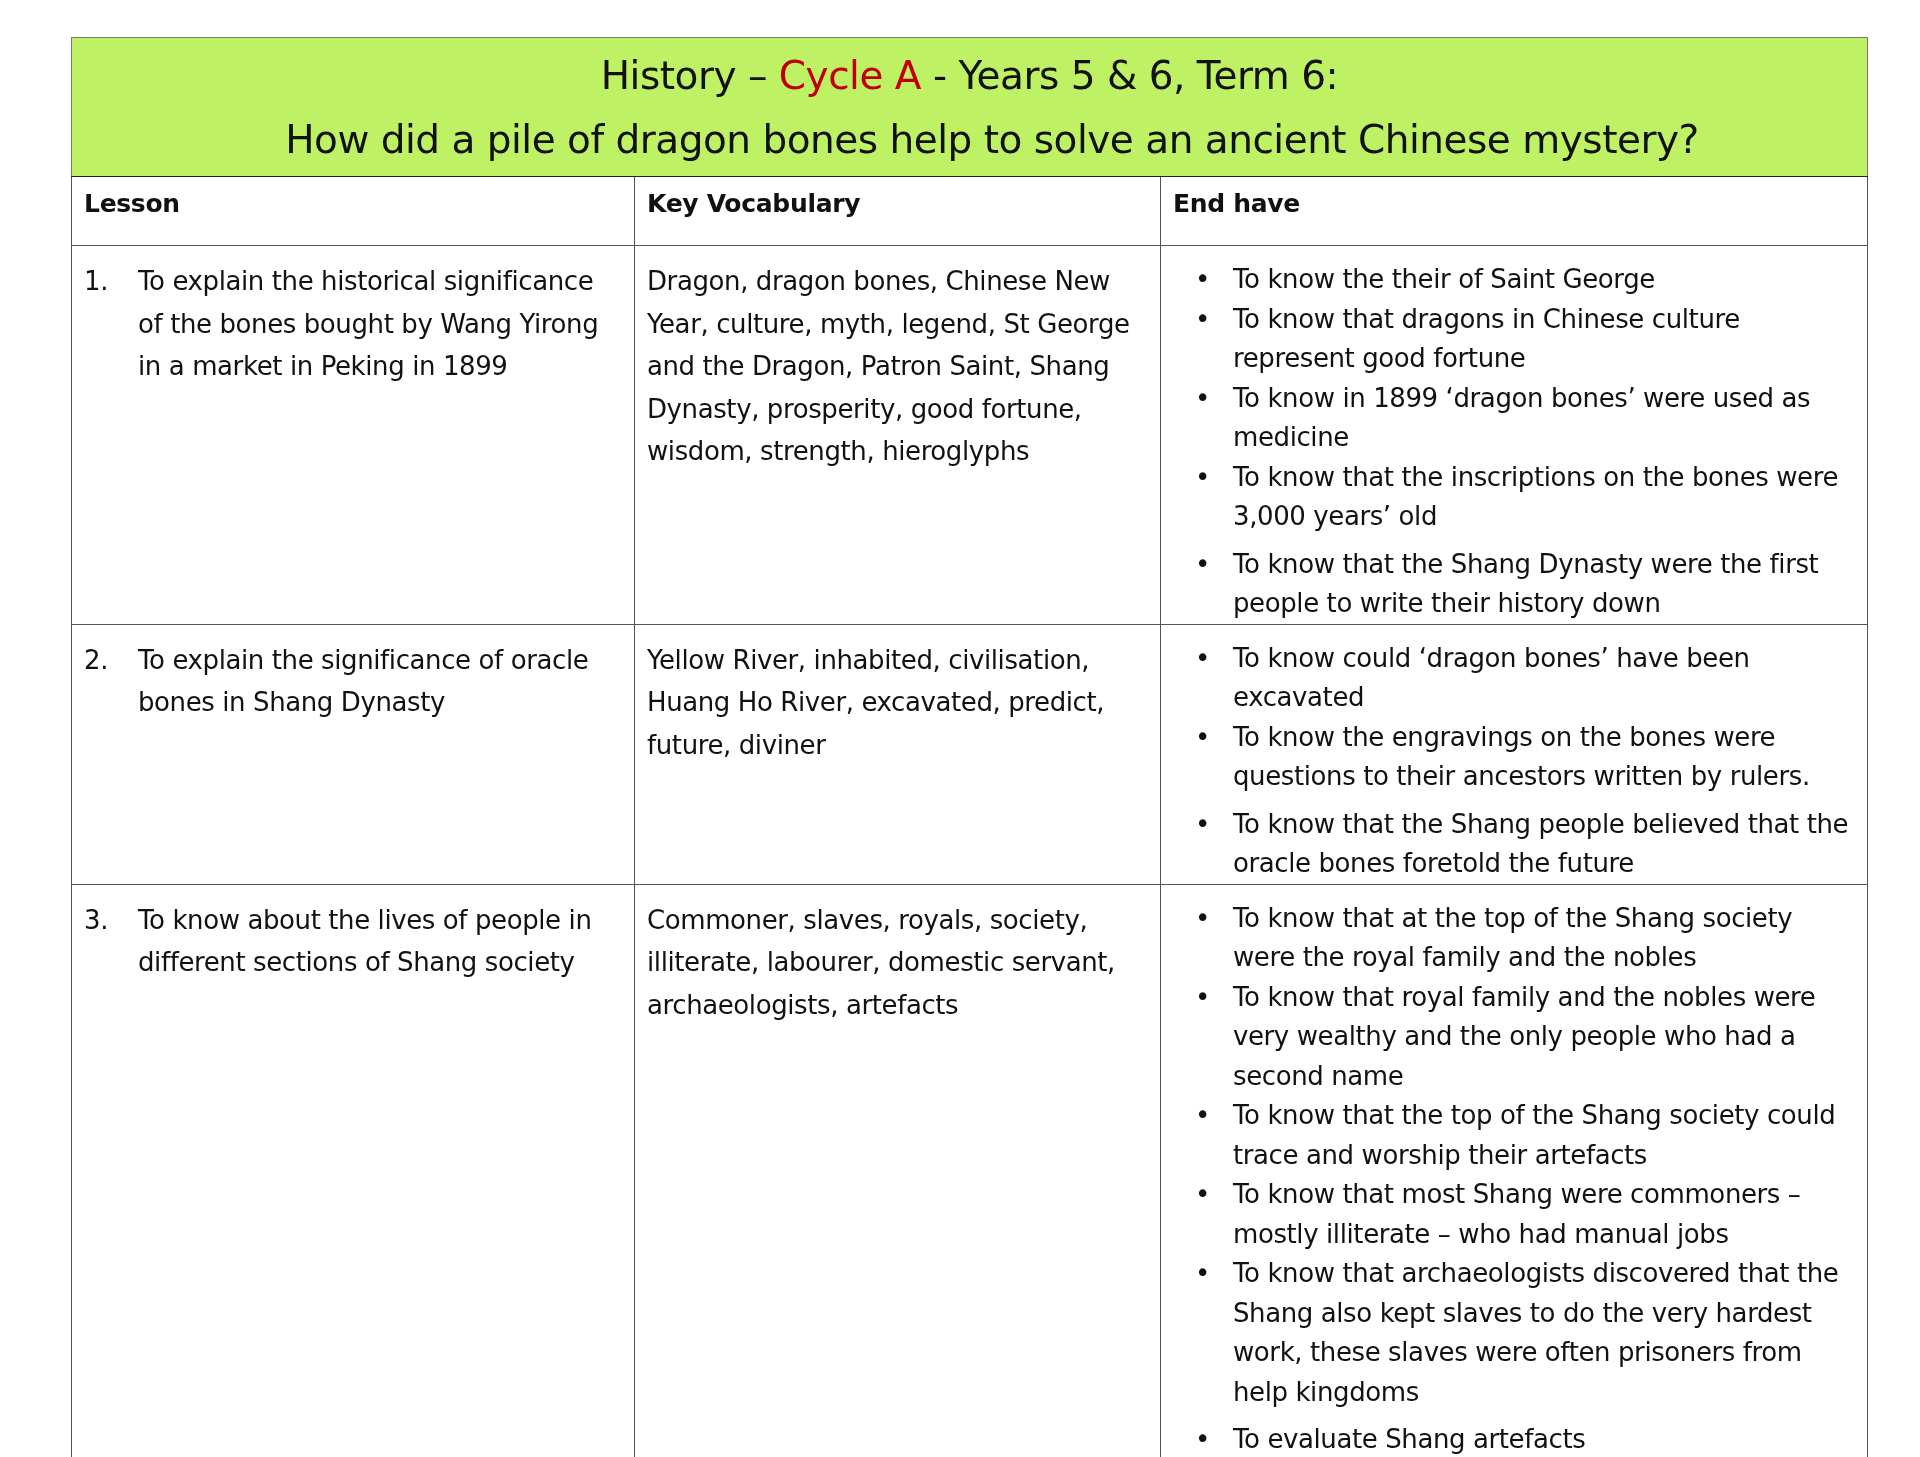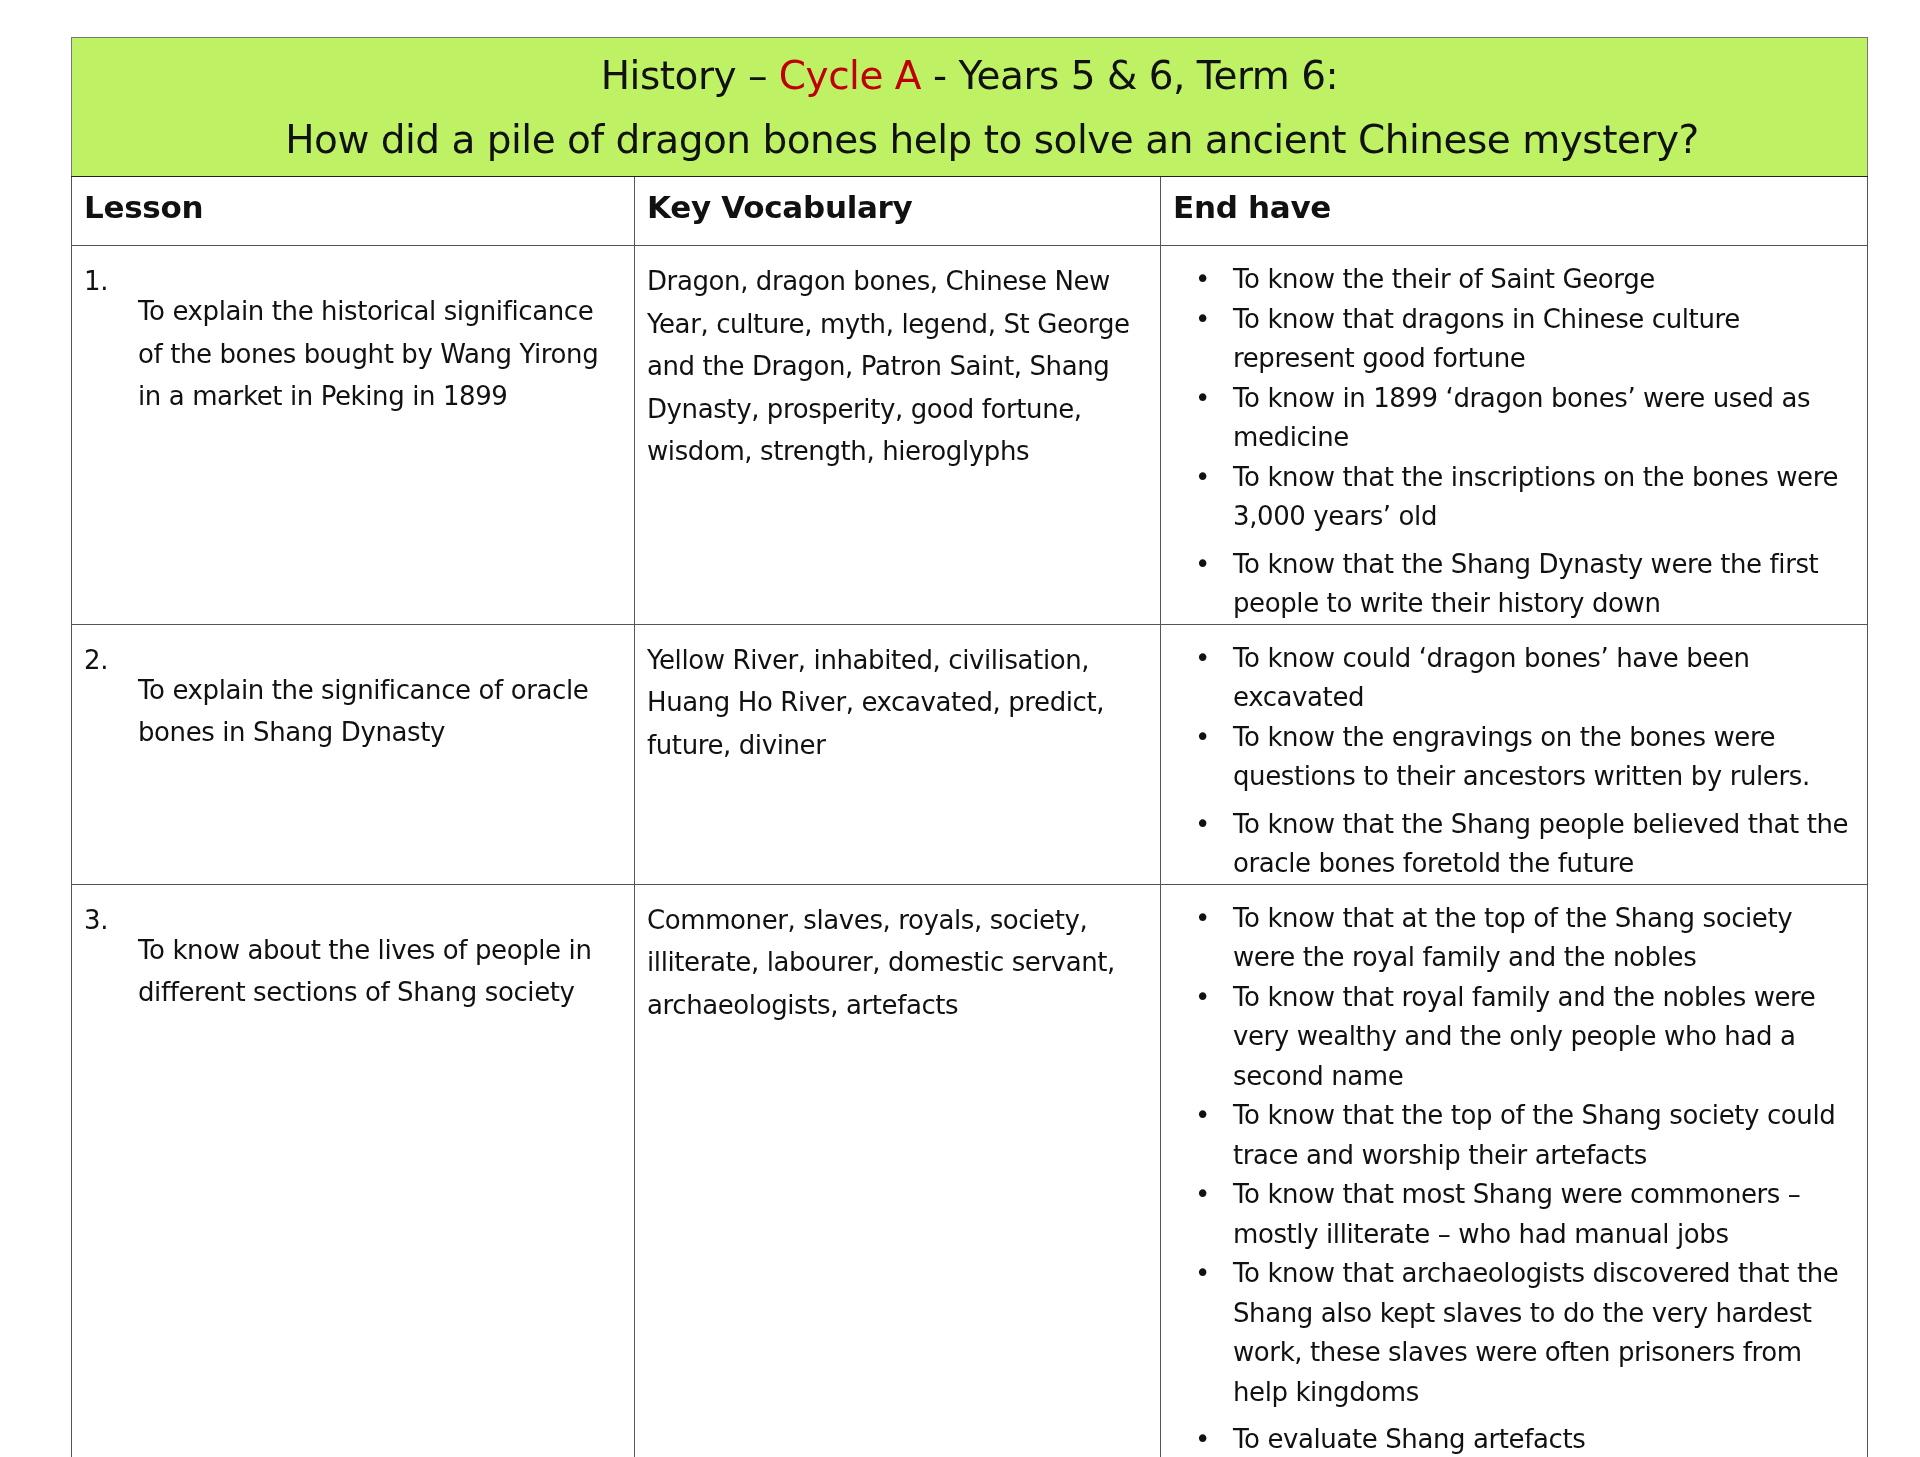--- a/index.html
+++ b/index.html
@@ -6,25 +6,25 @@
   body { width:1920px; height:1457px; position:relative; font-family:"DejaVu Sans", sans-serif; color:#111; }
   .page-table {
     position:absolute; left:71px; top:37px; width:1796px;
     border-collapse:collapse; table-layout:fixed;
   }
   .page-table td, .page-table th { border:1.5px solid #555; vertical-align:top; padding:0; }
   .title-cell { background:#bef264; height:138px; text-align:center; border-color:#777 #777 #222 #777 !important; }
   .title-line1 { font-size:39px; line-height:44px; padding-top:16px; letter-spacing:-0.5px; }
   .title-line2 { font-size:39px; line-height:44px; padding-top:20px; letter-spacing:-0.5px;margin-left:45px; }
   .accent { color:#c00000; }
-  .hdr { height:56px; font-weight:bold; font-size:31px; text-align:left; padding:12px 0 0 12px !important; letter-spacing:-0.3px; }
+  .hdr { height:56px; font-weight:bold; font-size:25px; text-align:left; padding:12px 0 0 12px !important; letter-spacing:-0.3px; }
   .cell { font-size:26px; line-height:42.5px; padding:14px 12px 0 12px !important; letter-spacing:-0.4px; }
   .lesson-wrap { display:flex; }
   .lesson-num { width:54px; flex:none; }
-  .lesson-text { flex:1;margin-top:30px; }
+  .lesson-text { flex:1; }
   ul.points { list-style:none; margin:0; padding:0; }
   ul.points li { position:relative; padding-left:60px; font-size:26px; line-height:39.5px; letter-spacing:-0.4px; }
   ul.points li.gap { margin-top:8px; }
   ul.points li .bullet { position:absolute; left:22px; top:0; }
   .ep { padding:14px 6px 0 12px !important; }
 </style>
 </head>
 <body>
 
 <table class="page-table">

